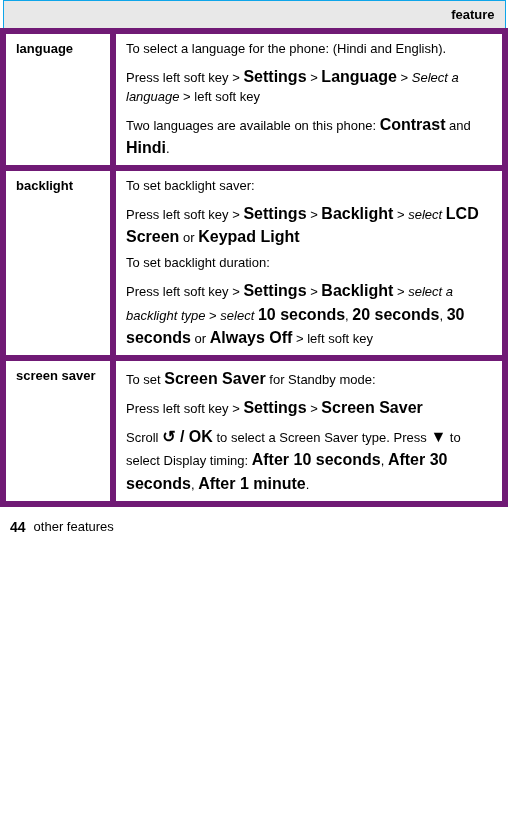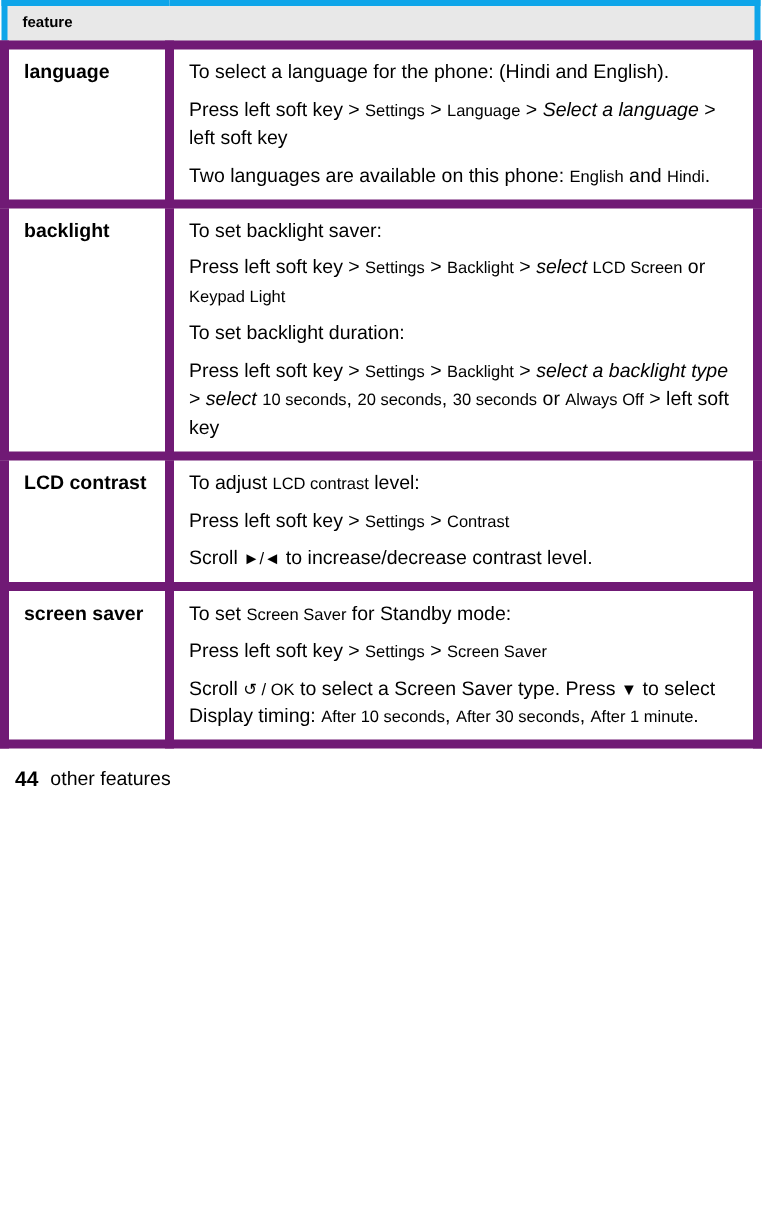--- a/index.html
+++ b/index.html
@@ -18,25 +18,25 @@
     }
 
     table {
       width: 100%;
       border-collapse: collapse;
       border: 1px solid #999;
     }
 
     th {
       background: #e8e8e8;
-      border: 4px solid #0ea5e9;
+      border: 1px solid #0ea5e9;
       padding: 6px 10px;
-      text-align: left;
+      text-align: right;
       font-weight: bold;
-      font-size: 10px;
+      font-size: 13px;
     }
 
     td {
       border: 6px solid #701a75;
       vertical-align: top;
       padding: 6px 10px;
       font-size: 13px;
       line-height: 1.45;
     }
 
@@ -52,22 +52,22 @@
 
     .desc-para {
       margin-bottom: 6px;
     }
     .desc-para:last-child {
       margin-bottom: 0;
     }
 
     .mono {
       font-family: Arial, sans-serif;
-      font-size: 11px;
-      font-weight: normal;
+      font-size: 16px;
+      font-weight: bold;
     }
 
     .italic {
       font-style: italic;
       margin-top: 41px;
     }
 
     .footer {
       display: flex;
       align-items: flex-start;
@@ -95,38 +95,30 @@
       <tr>
         <th colspan="2">feature</th>
       </tr>
     </thead>
     <tbody id="table-body">
     <tr>
           <td class="feature-name">language</td>
           <td class="feature-desc">
             <p class="desc-para">To select a language for the phone: (Hindi and English).</p>
             <p class="desc-para">Press left soft key &gt; <span class="mono">Settings</span> &gt; <span class="mono">Language</span> &gt; <span class="italic">Select a language</span> &gt; left soft key</p>
-            <p class="desc-para">Two languages are available on this phone: <span class="mono">English</span> and <span class="mono">Hindi</span>.</p>
+            <p class="desc-para">Two languages are available on this phone: <span class="mono">Contrast</span> and <span class="mono">Hindi</span>.</p>
           </td>
         </tr>
         <tr>
           <td class="feature-name">backlight</td>
           <td class="feature-desc">
             <p class="desc-para">To set backlight saver:</p>
             <p class="desc-para">Press left soft key &gt; <span class="mono">Settings</span> &gt; <span class="mono">Backlight</span> &gt; <span class="italic">select</span> <span class="mono">LCD Screen</span> or <span class="mono">Keypad Light</span></p>
             <p class="desc-para">To set backlight duration:</p>
             <p class="desc-para">Press left soft key &gt; <span class="mono">Settings</span> &gt; <span class="mono">Backlight</span> &gt; <span class="italic">select a backlight type</span> &gt; <span class="italic">select</span> <span class="mono">10 seconds</span>, <span class="mono">20 seconds</span>, <span class="mono">30 seconds</span> or <span class="mono">Always Off</span> &gt; left soft key</p>
-          </td>
-        </tr>
-        <tr>
-          <td class="feature-name">LCD contrast</td>
-          <td class="feature-desc">
-            <p class="desc-para">To adjust <span class="mono">LCD contrast</span> level:</p>
-            <p class="desc-para">Press left soft key &gt; <span class="mono">Settings</span> &gt; <span class="mono">Contrast</span></p>
-            <p class="desc-para">Scroll <span class="mono">►/◄</span> to increase/decrease contrast level.</p>
           </td>
         </tr>
         <tr>
           <td class="feature-name">screen saver</td>
           <td class="feature-desc">
             <p class="desc-para">To set <span class="mono">Screen Saver</span> for Standby mode:</p>
             <p class="desc-para">Press left soft key &gt; <span class="mono">Settings</span> &gt; <span class="mono">Screen Saver</span></p>
             <p class="desc-para">Scroll <span class="mono">↺&nbsp;/ OK</span> to select a Screen Saver type. Press <span class="mono">▼</span> to select Display timing: <span class="mono">After 10 seconds</span>, <span class="mono">After 30 seconds</span>, <span class="mono">After 1 minute</span>.</p>
           </td>
         </tr>

